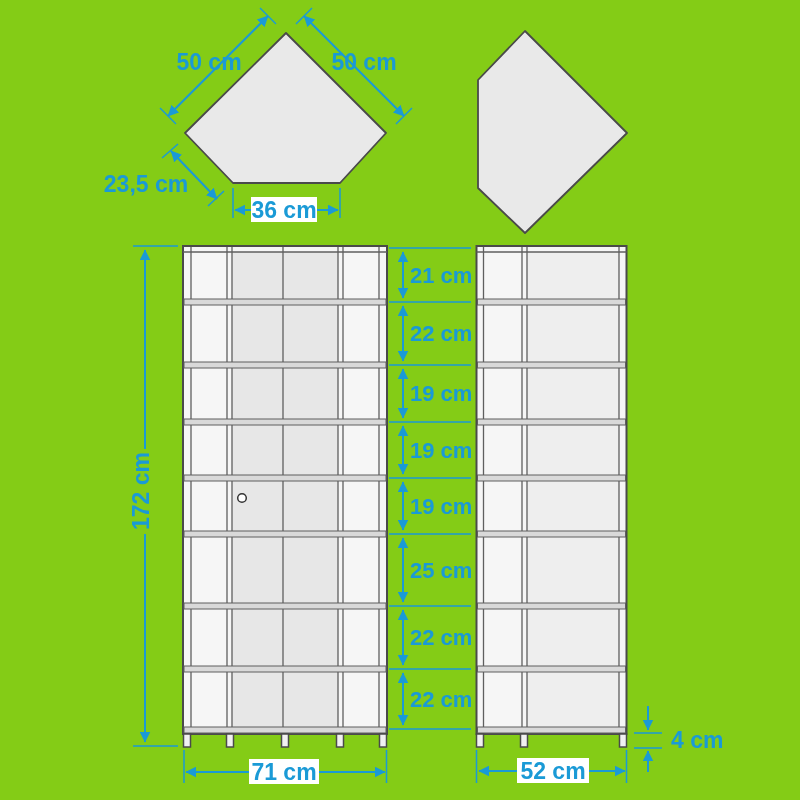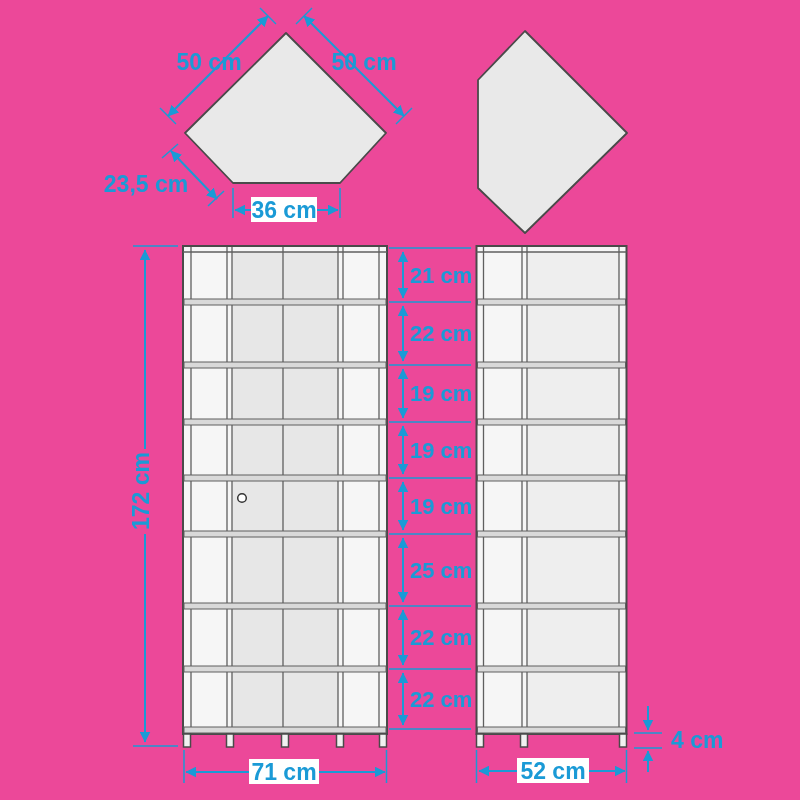--- a/index.html
+++ b/index.html
@@ -1,21 +1,21 @@
 <!DOCTYPE html>
 <html style="--dim: #1a9ad6; --outline: #4a4a4a;"><head>
 <meta charset="utf-8">
 <style>
   :root{
     --dim:#1a9ad6;
     --outline:#4a4a4a;
     --inner:#5f5f5f;
   }
   html,body{margin:0;padding:0;background:#ffffff;}
-  .stage{width:800px;height:800px;position:relative;background:#ec4899;overflow:hidden;}
+  .stage{width:800px;height:800px;position:relative;background:#84cc16;overflow:hidden;}
   svg{display:block;}
   .shape{fill:#e9e9e9;stroke:var(--outline);stroke-width:1.8;stroke-linejoin:round;}
   .cab{fill:#f6f6f6;stroke:var(--outline);stroke-width:2;}
   .panel-dark{fill:#e7e7e7;stroke:none;}
   .panel-mid{fill:#eeeeee;stroke:none;}
   .inner-line{stroke:var(--inner);stroke-width:1.3;fill:none;}
   .shelf{fill:#d9d9d9;stroke:var(--inner);stroke-width:1;}
   .leg{fill:#f1f1f1;stroke:var(--outline);stroke-width:1.5;}
   .knob{fill:#ffffff;stroke:#333333;stroke-width:1.5;}
   .dim-line{stroke:var(--dim);stroke-width:2;fill:none;}

